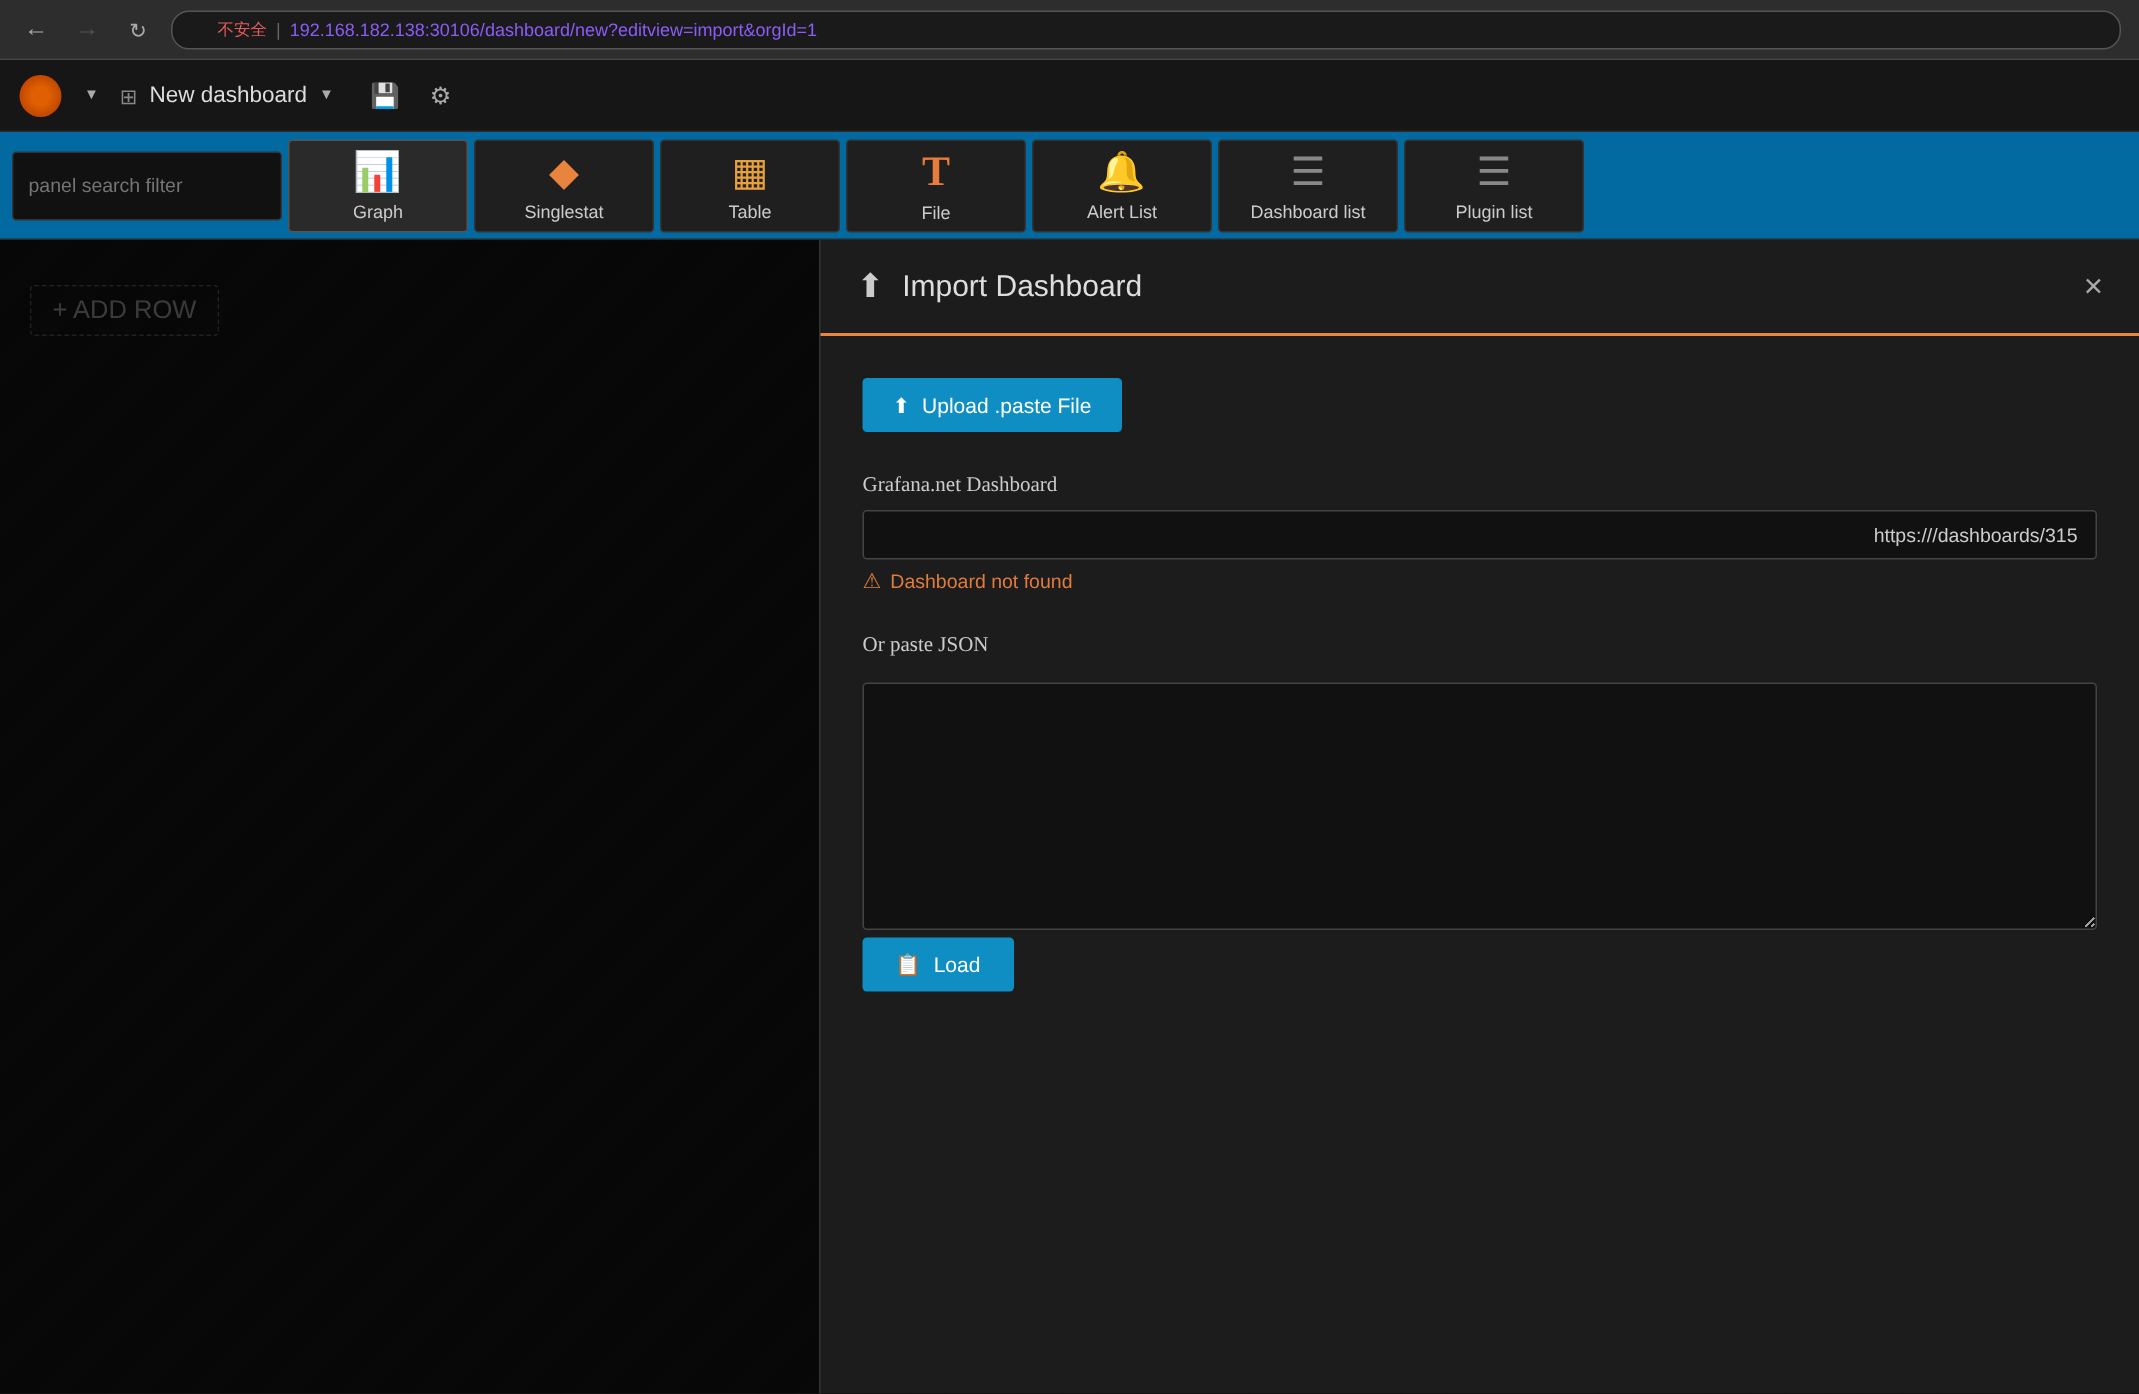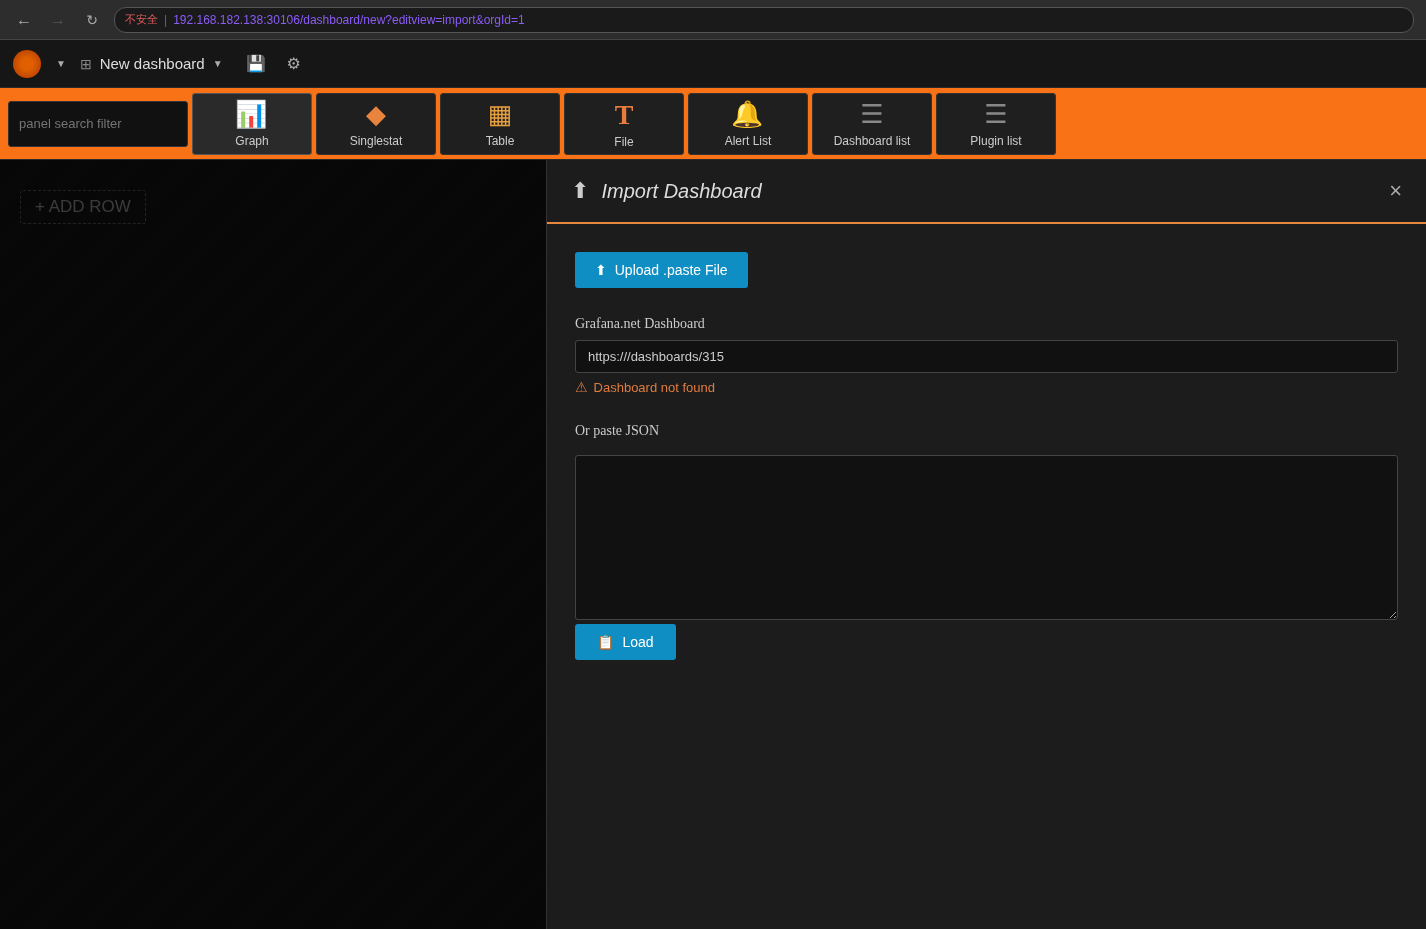--- a/index.html
+++ b/index.html
@@ -43,20 +43,21 @@
       display: flex;
       align-items: center;
       padding: 0 10px;
       font-size: 12px;
       color: #ccc;
       gap: 6px;
     }
     .url-security-warning {
       color: #e05c5c;
       font-size: 11px;
+      margin-left: 20px;
     }
     .url-separator {
       color: #666;
     }
     .url-text {
       color: #8b5cf6;
       font-size: 12px;
     }
 
     
@@ -93,21 +94,21 @@
       display: flex; align-items: center; gap: 8px; margin-left: 4px;
     }
     .topbar-icon-btn {
       background: none; border: none;
       color: #aaa; font-size: 16px; cursor: pointer;
       padding: 4px 6px;
     }
 
     
     .panel-picker-bar {
-      background: #f97316;
+      background: #0369a1;
       height: 72px;
       display: flex;
       align-items: center;
       padding: 0 8px;
       gap: 4px;
       border-bottom: 1px solid #2a2a2a;
     }
     .panel-search-input {
       width: 180px;
       height: 46px;
@@ -205,21 +206,20 @@
       padding: 18px 24px;
       border-bottom: 2px solid #e8873e;
     }
     .modal-header-icon {
       font-size: 22px; color: #ccc;
     }
     .modal-title {
       font-size: 20px;
       font-weight: 400;
       color: #ddd;
-      font-style: italic;
       flex: 1;
     }
     .modal-close-btn {
       background: none; border: none;
       color: #aaa; font-size: 22px; cursor: pointer;
     }
 
     .modal-body {
       padding: 28px 28px;
       display: flex;
@@ -249,20 +249,21 @@
     }
     .grafana-url-input {
       width: 100%;
       background: #111;
       border: 1px solid #444;
       border-radius: 3px;
       color: #ccc;
       font-size: 13px;
       padding: 8px 12px;
       outline: none;
+      text-align: right;
     }
 
     .error-message {
       display: flex;
       align-items: center;
       gap: 6px;
       color: #e07c3e;
       font-size: 13px;
       margin-top: 6px;
     }

